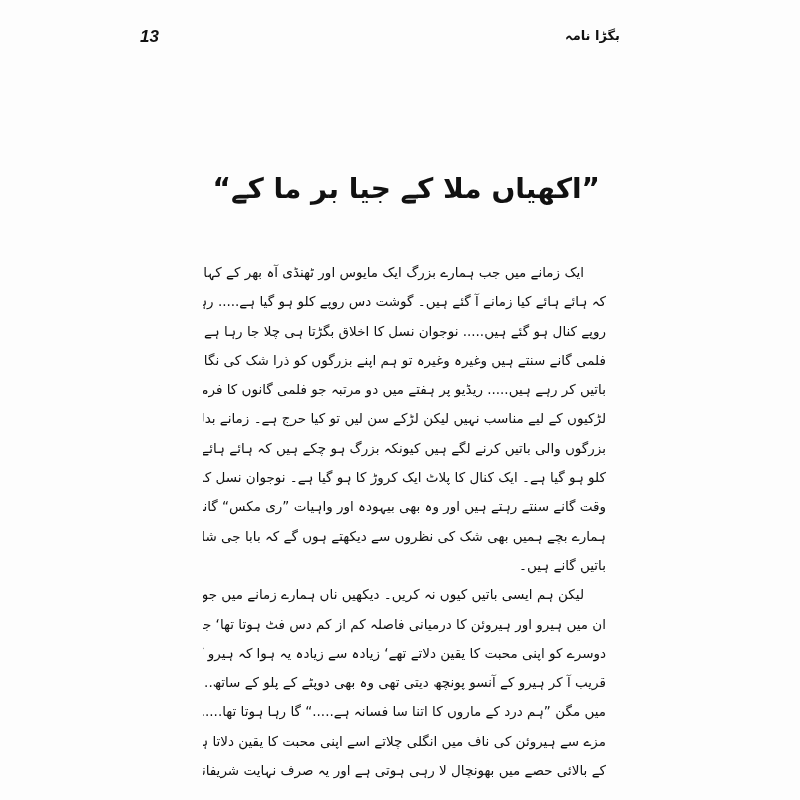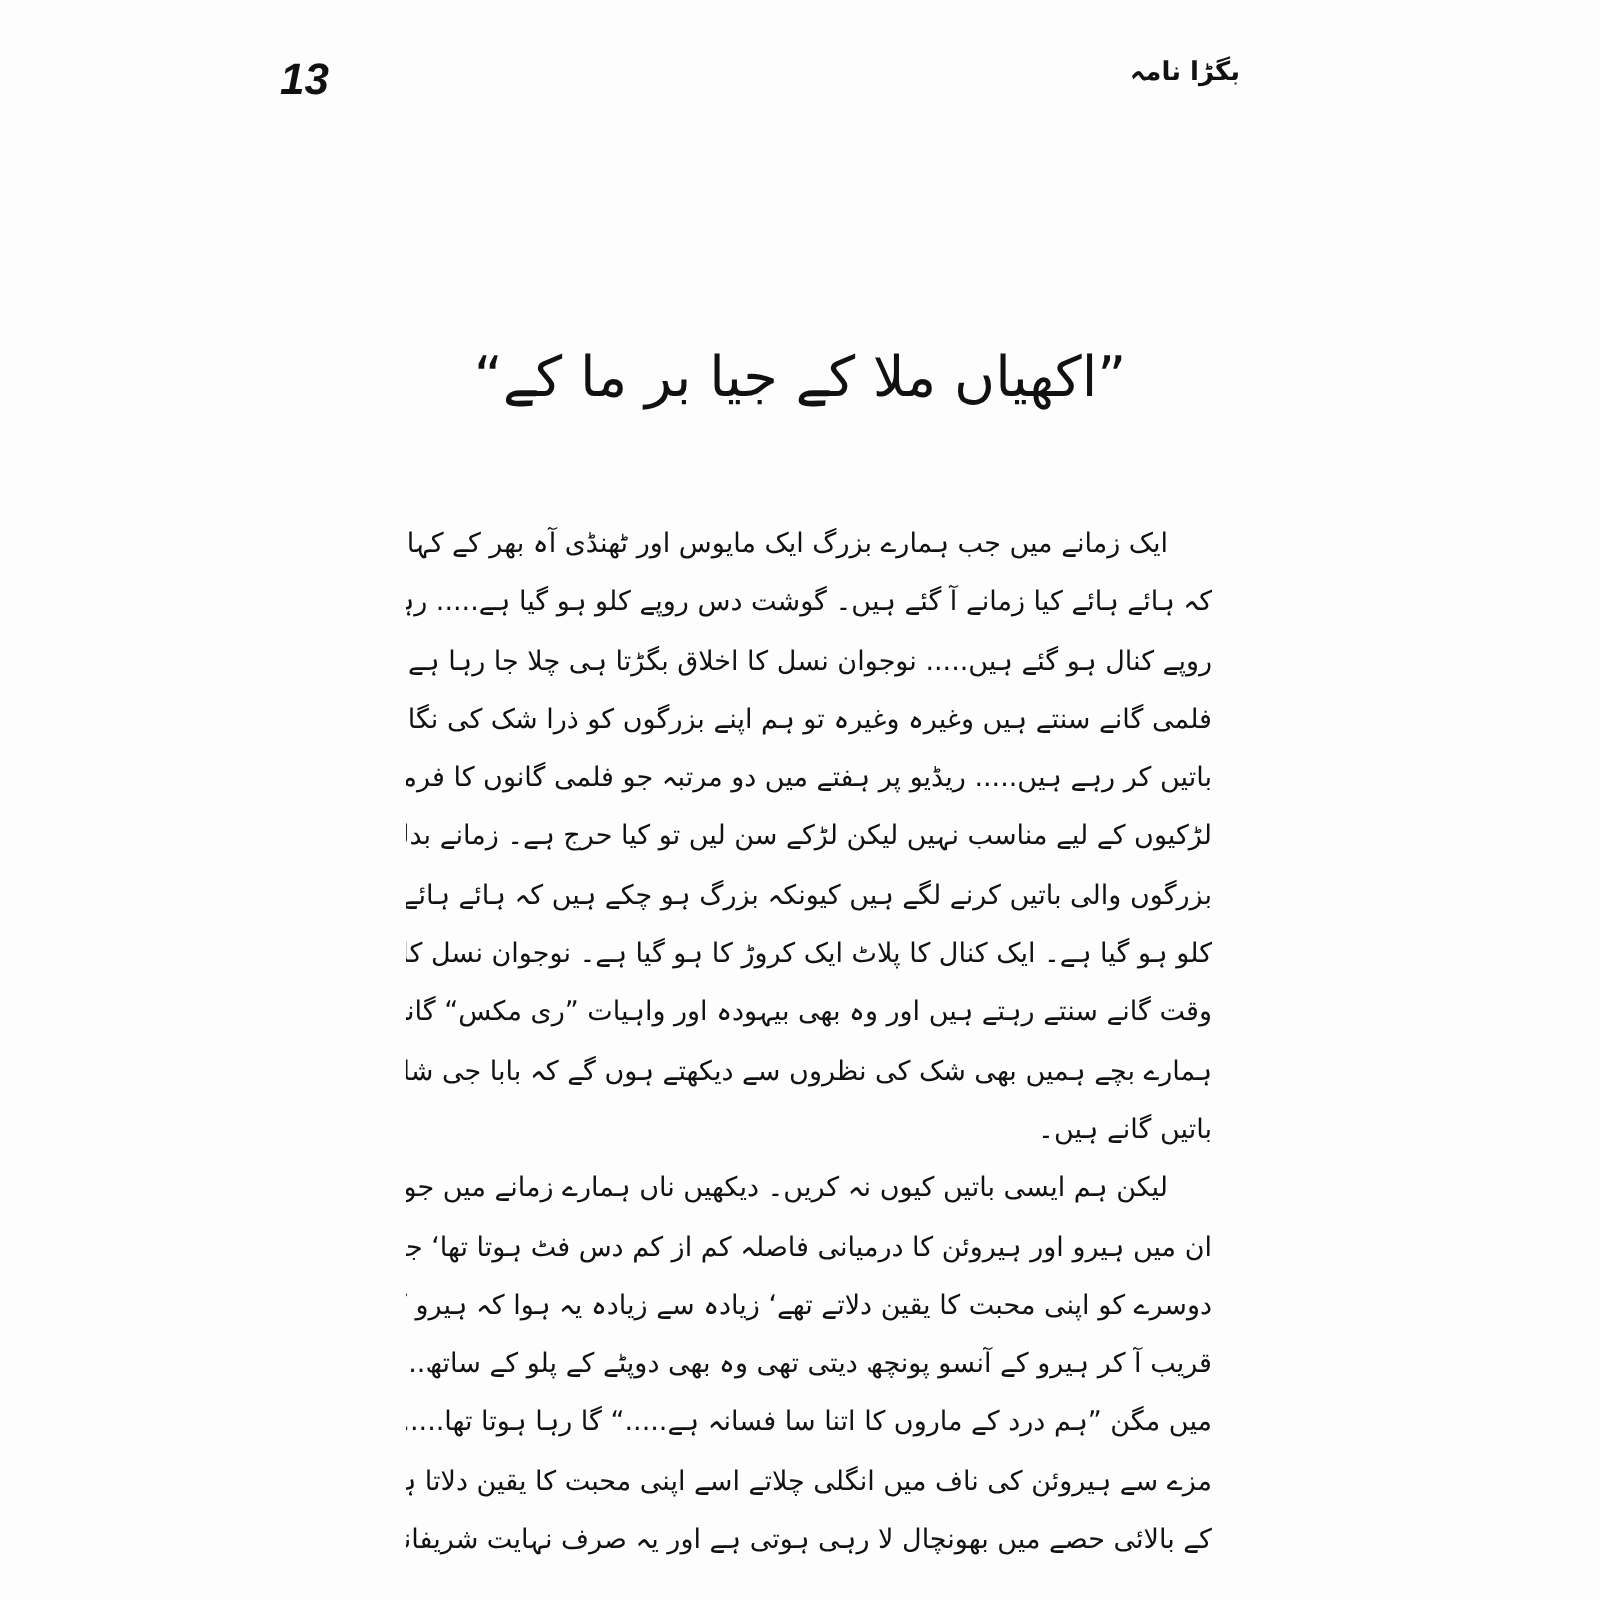--- a/index.html
+++ b/index.html
@@ -21,46 +21,46 @@
       width: 800px; height: 800px;
       background: #fdfdfd;
     }
     .page-number {
       position: absolute;
       left: 140px;
       top: 27px;
       font-family: "Liberation Sans", sans-serif;
       font-weight: bold;
       font-style: italic;
-      font-size: 22px;
+      font-size: 17px;
       color: #111;
     }
     .running-head {
       position: absolute;
       left: 560px;
       top: 28px;
       width: 60px;
       text-align: right;
       direction: rtl;
       font-family: "DejaVu Sans", sans-serif;
       font-weight: bold;
       font-size: 13px;
       color: #111;
     }
     .chapter-title {
       position: absolute;
       left: 200px;
       top: 172px;
       width: 400px;
-      text-align: center;
       direction: rtl;
       font-family: "DejaVu Sans", sans-serif;
       font-size: 28px;
       color: #111;
       white-space: nowrap;
+      font-weight: bold;
     }
     .body-text {
       position: absolute;
       left: 203px;
       top: 258px;
       width: 403px;
       direction: rtl;
       font-family: "DejaVu Sans", sans-serif;
       font-size: 13.5px;
       color: #111;

